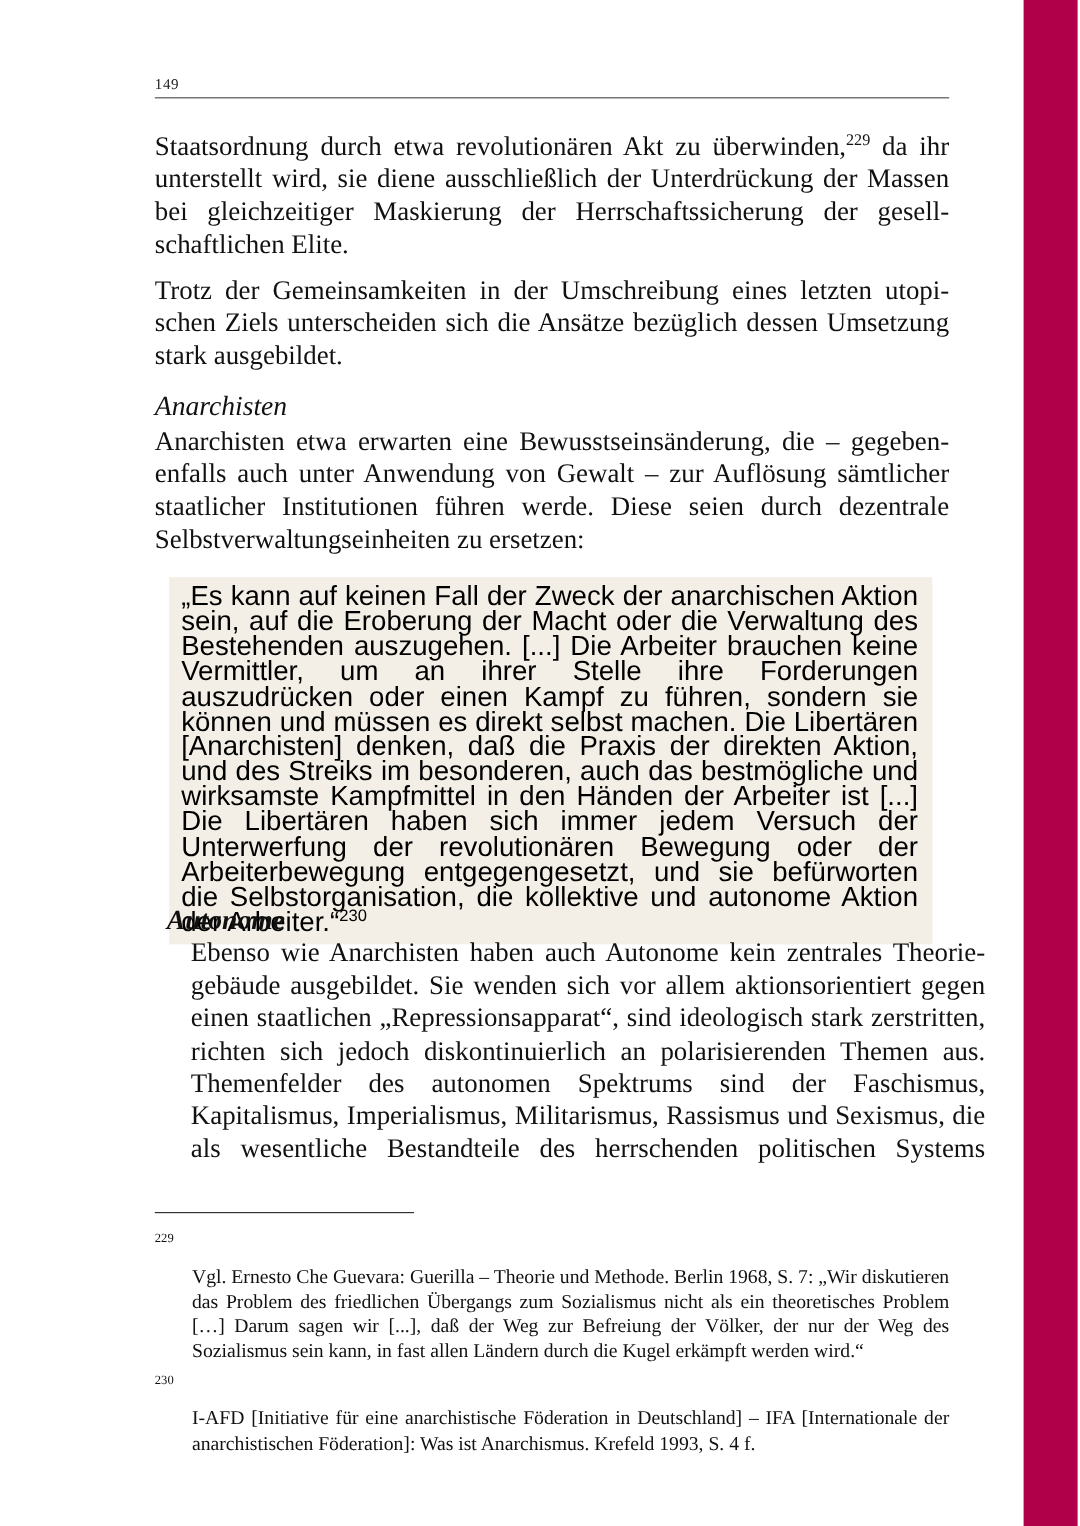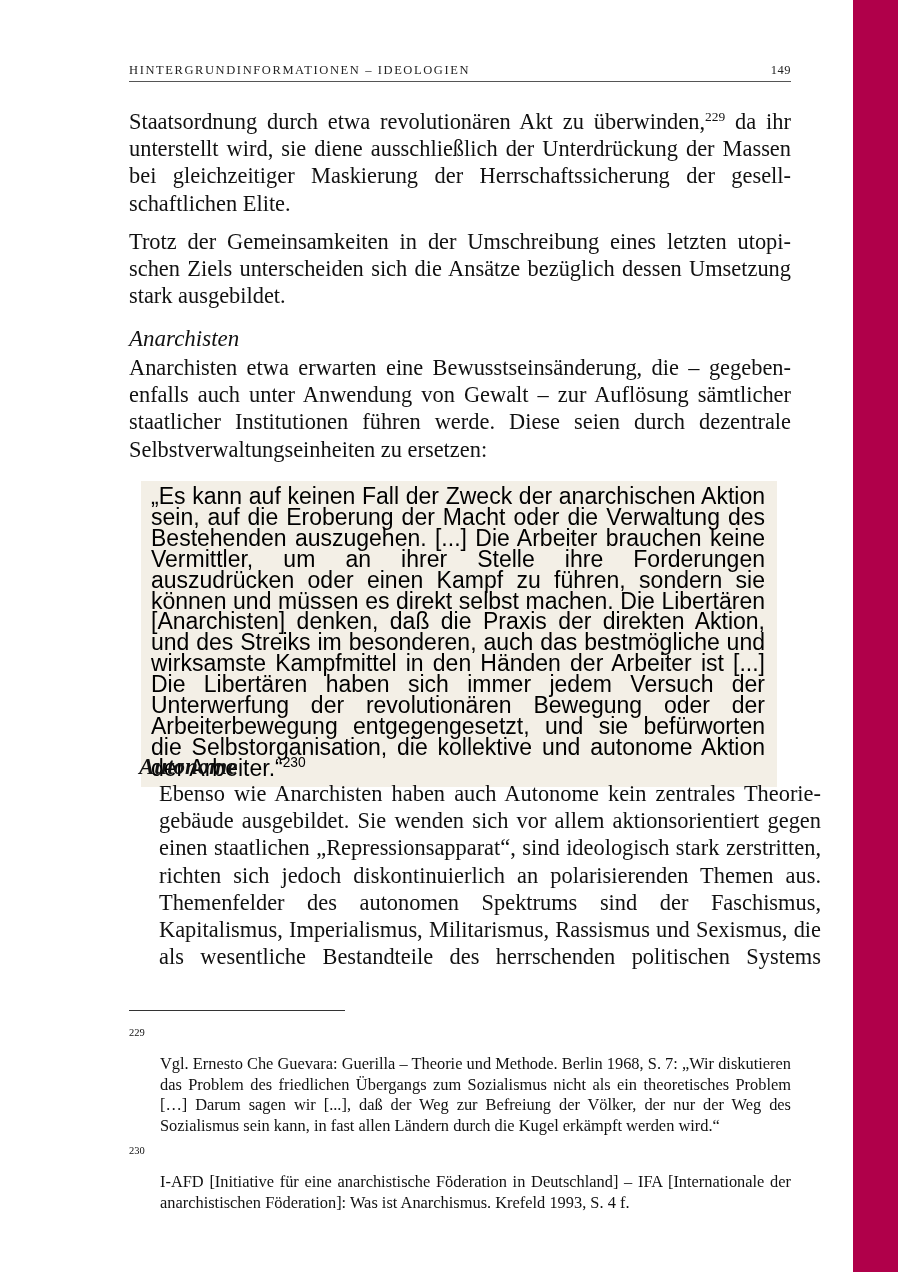--- a/index.html
+++ b/index.html
@@ -42,21 +42,20 @@
     .last-line { text-align-last: justify; margin-left: 30px; }
   </style>
 </head>
 <body>
 
 <div class="side-bar"></div>
 
 <div class="page">
 
   <div class="running-header">
-    <span>HINTERGRUNDINFORMATIONEN – IDEOLOGIEN</span>
     <span class="pnum">149</span>
   </div>
 
   <p class="body-text p1"><span>Staatsordnung durch etwa revolutionären Akt zu überwinden,</span><sup>229</sup><span> da ihr unterstellt wird, sie diene ausschließlich der Unterdrückung der Massen bei gleichzeitiger Maskierung der Herrschaftssicherung der gesell­schaftlichen Elite.</span></p>
 
   <p class="body-text p2">Trotz der Gemeinsamkeiten in der Umschreibung eines letzten utopi­schen Ziels unterscheiden sich die Ansätze bezüglich dessen Umsetzung stark ausgebildet.</p>
 
   <h3 class="h-anarch">Anarchisten</h3>
 
   <p class="body-text p3">Anarchisten etwa erwarten eine Bewusstseinsänderung, die – gegeben­enfalls auch unter Anwendung von Gewalt – zur Auflösung sämtlicher staatlicher Institutionen führen werde. Diese seien durch dezentrale Selbstverwaltungseinheiten zu ersetzen:</p>

